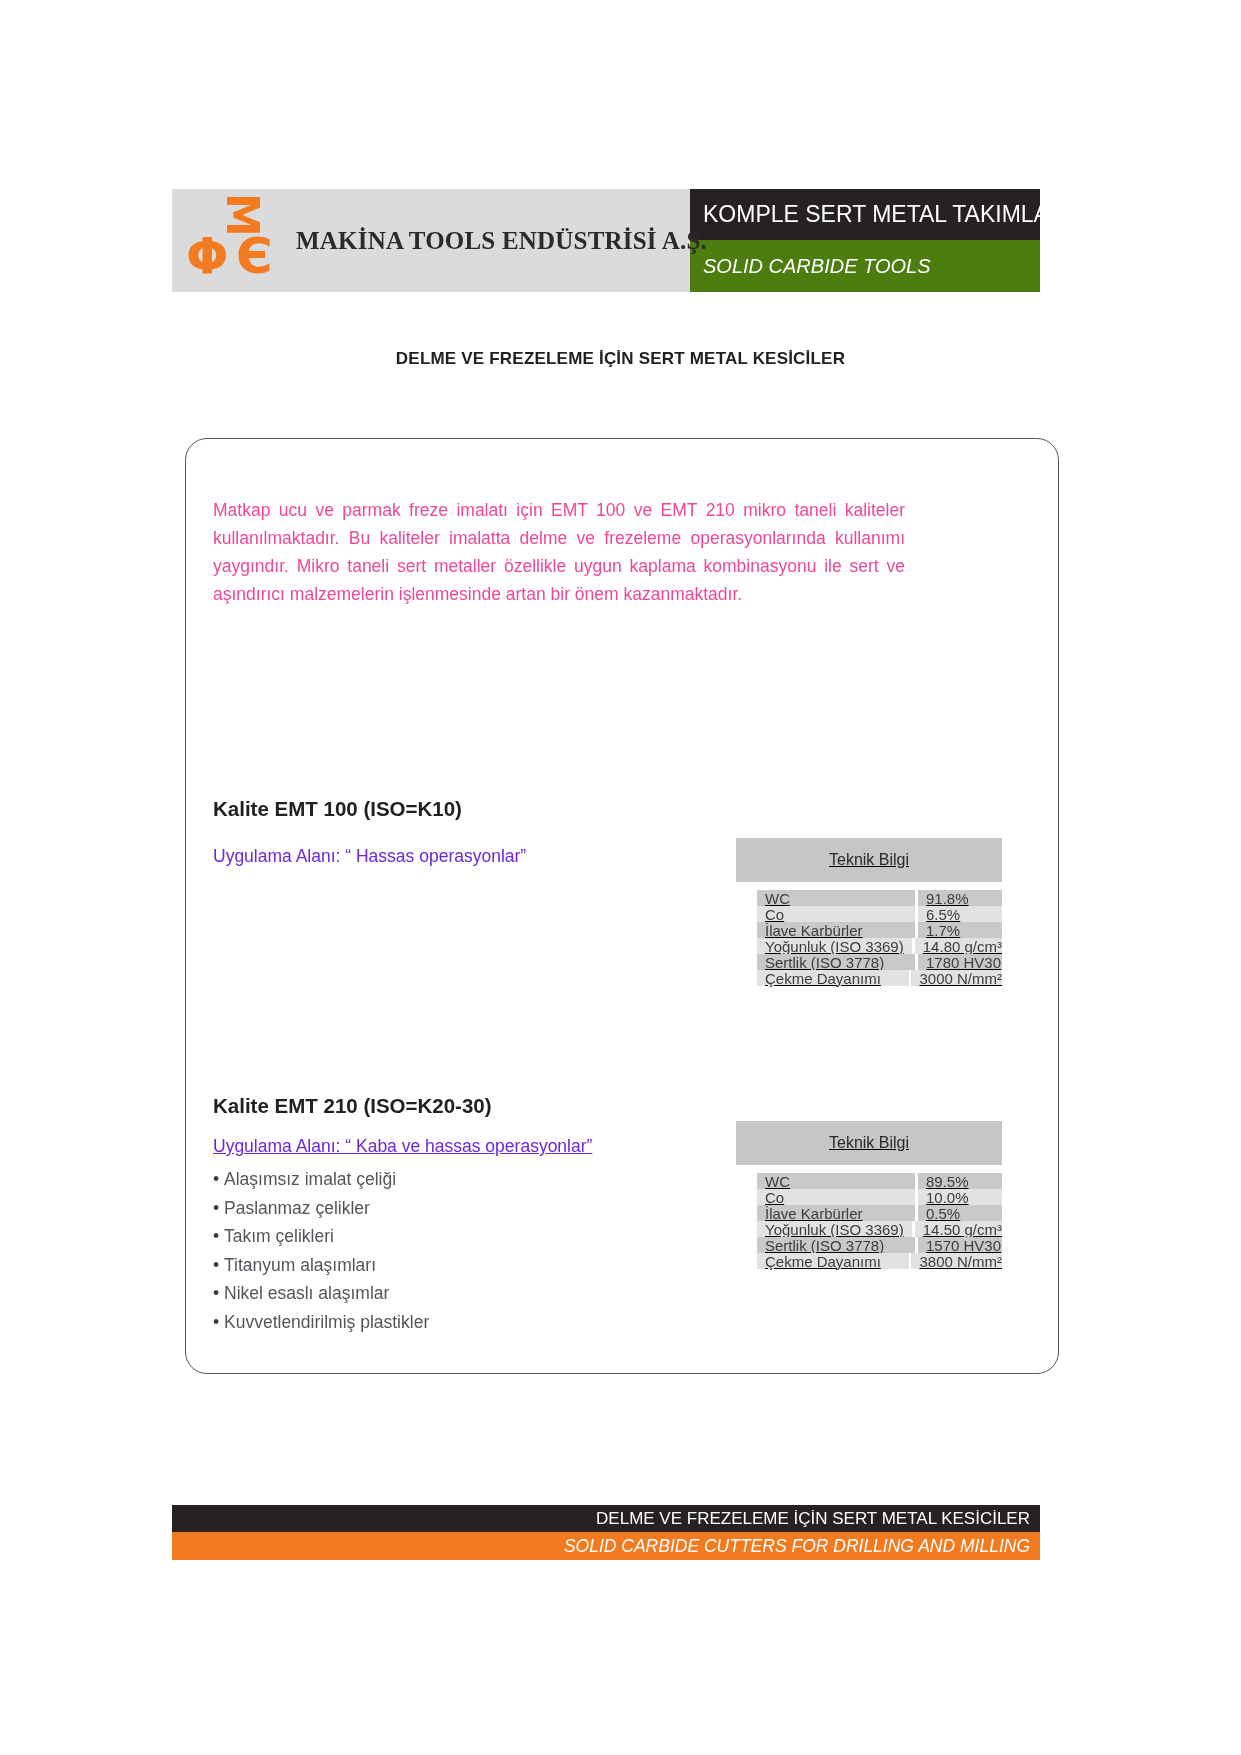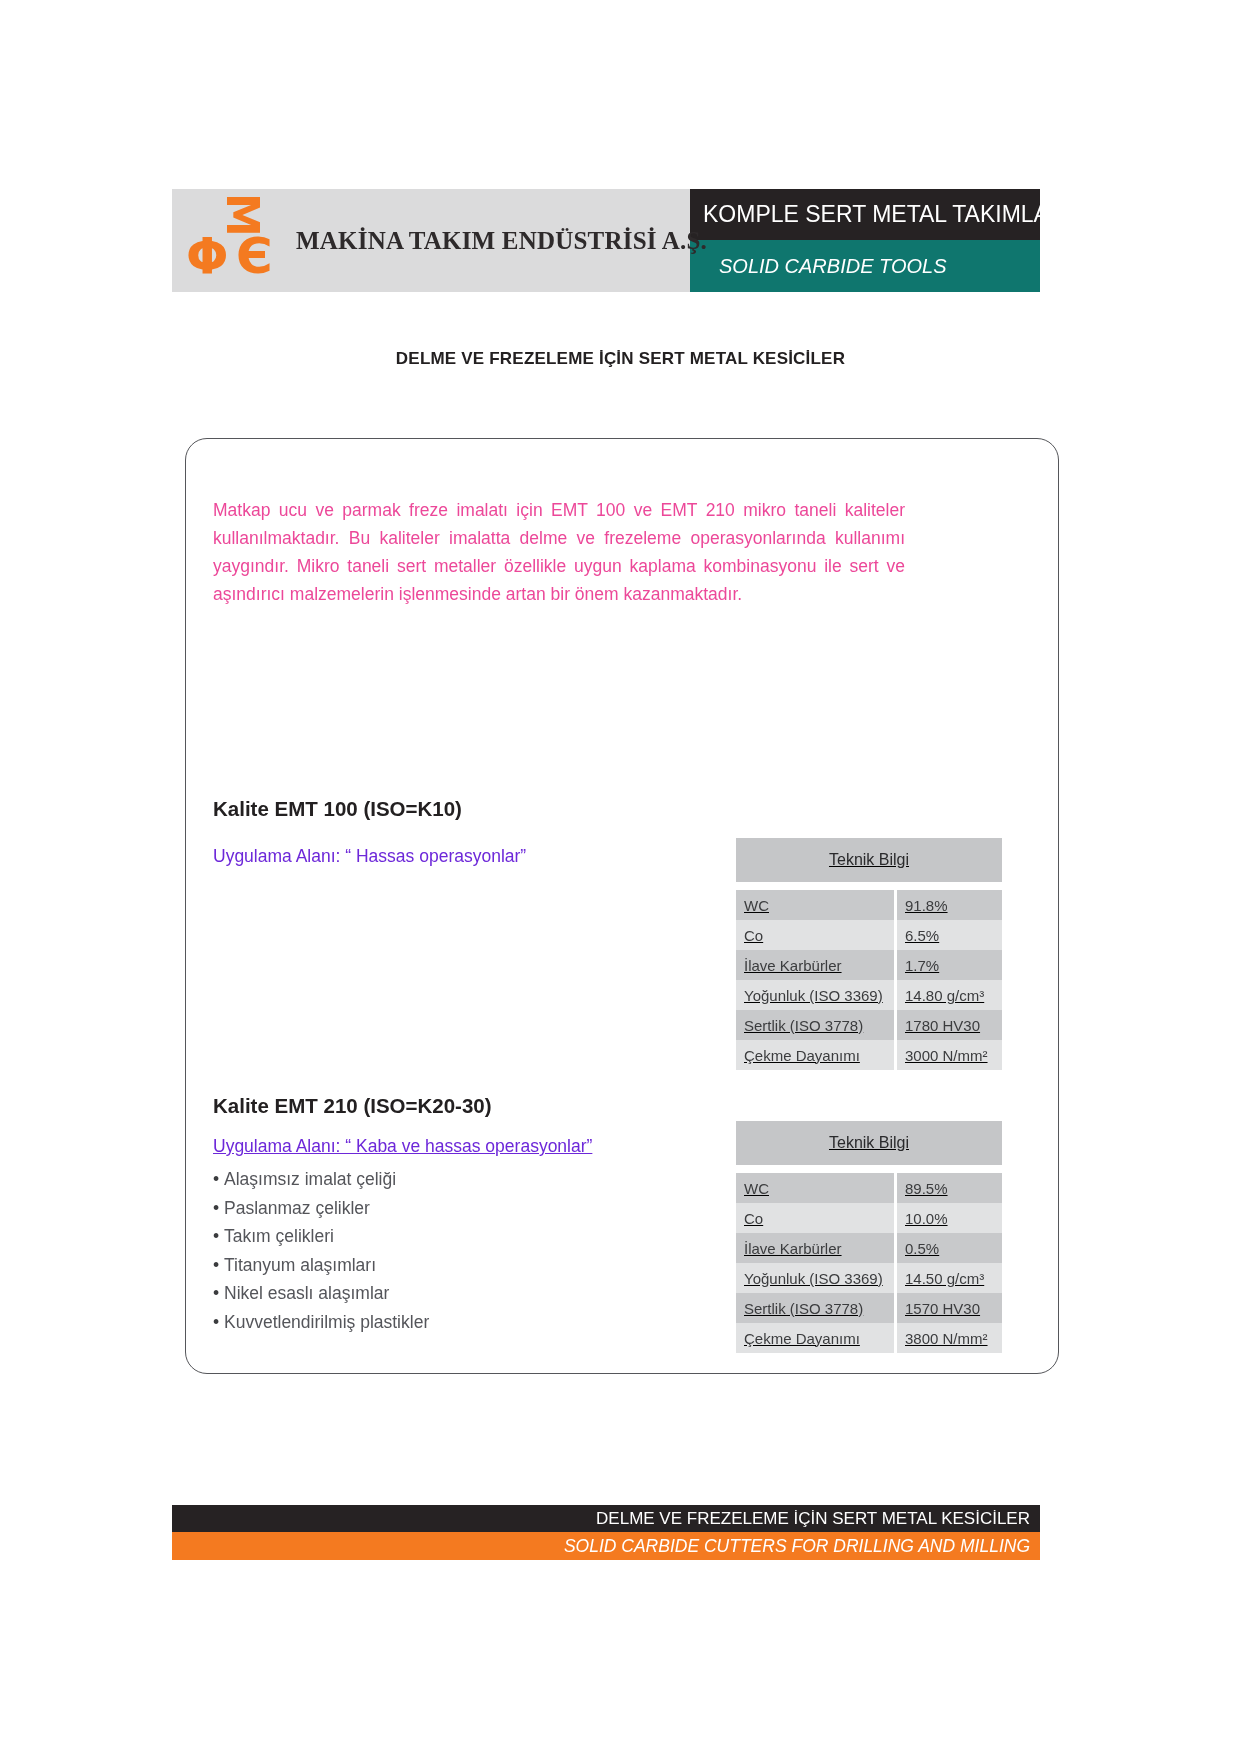--- a/index.html
+++ b/index.html
@@ -22,22 +22,22 @@
     position:absolute; left:124px; top:50%; transform:translateY(-50%);
     font-family:"Liberation Serif", serif; font-weight:bold; font-size:25px;
     color:#2E2A2B; white-space:nowrap; letter-spacing:0.2px;
   }
   .header-right { width:350px; display:flex; flex-direction:column;border-radius:20px; }
   .banner-tr {
     height:51px; background:#262223; color:#fff; display:flex; align-items:center;
     padding-left:13px; font-size:23px; white-space:nowrap;
   }
   .banner-en {
-    height:52px; background:#0f766e; color:#fff; display:flex; align-items:center;
-    padding-left:29px; font-size:20px; font-style:italic; white-space:nowrap;
+    height:52px; background:#4d7c0f; color:#fff; display:flex; align-items:center;
+    padding-left:13px; font-size:20px; font-style:italic; white-space:nowrap;
   }
 
   
   .page-title {
     position:absolute; left:0; top:349px; width:1241px; text-align:center;
     font-size:17px; font-weight:bold; color:#232021; letter-spacing:0.2px;
   }
 
   
   .content-box {
@@ -59,21 +59,21 @@
   .h1-pos { top:797px; }  .a1-pos { top:846px; }  .b1-pos { top:877px; }
   .h2-pos { top:1094px; } .a2-pos { top:1136px;text-decoration:underline; } .b2-pos { top:1165px; }
 
   
   .tech-table { position:absolute; left:736px; width:266px;text-decoration:underline; }
   .t1-pos { top:838px; } .t2-pos { top:1121px; }
   .tt-header {
     height:44px; background:#C5C6C8; display:flex; align-items:center; justify-content:center;
     font-size:16px; color:#2A2A2C; margin-bottom:8px;
   }
-  .tt-row { display:flex; height:30px; }
+  .tt-row { display:flex; height:16px;margin-left:21px; }
   .tt-label { width:158px; padding-left:8px; display:flex; align-items:center;
               font-size:15px; color:#3B3C3E; white-space:nowrap; }
   .tt-gap { width:3px; background:#ffffff; }
   .tt-value { flex:1; padding-left:8px; display:flex; align-items:center;
               font-size:15px; color:#3B3C3E; white-space:nowrap; }
   .row-dark .tt-label, .row-dark .tt-value { background:#C8C9CB; }
   .row-light .tt-label, .row-light .tt-value { background:#E1E2E3; }
 
   
   .footer-tr {
@@ -92,21 +92,21 @@
 
 <div class="page">
 
   <div class="header">
     <div class="header-left">
       <div class="logo">
         <span class="logo-top">M</span>
         <span class="logo-left">Φ</span>
         <span class="logo-right">Є</span>
       </div>
-      <div class="company-name">MAKİNA TAKIM ENDÜSTRİSİ A.Ş.</div>
+      <div class="company-name">MAKİNA TOOLS ENDÜSTRİSİ A.Ş.</div>
     </div>
     <div class="header-right">
       <div class="banner-tr">KOMPLE SERT METAL TAKIMLAR</div>
       <div class="banner-en">SOLID CARBIDE TOOLS</div>
     </div>
   </div>
 
   <div class="page-title">DELME VE FREZELEME İÇİN SERT METAL KESİCİLER</div>
 
   <div class="content-box"></div>

